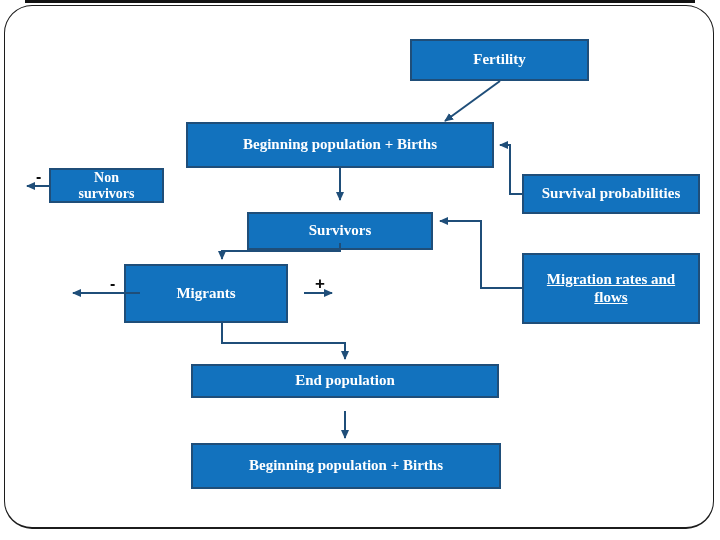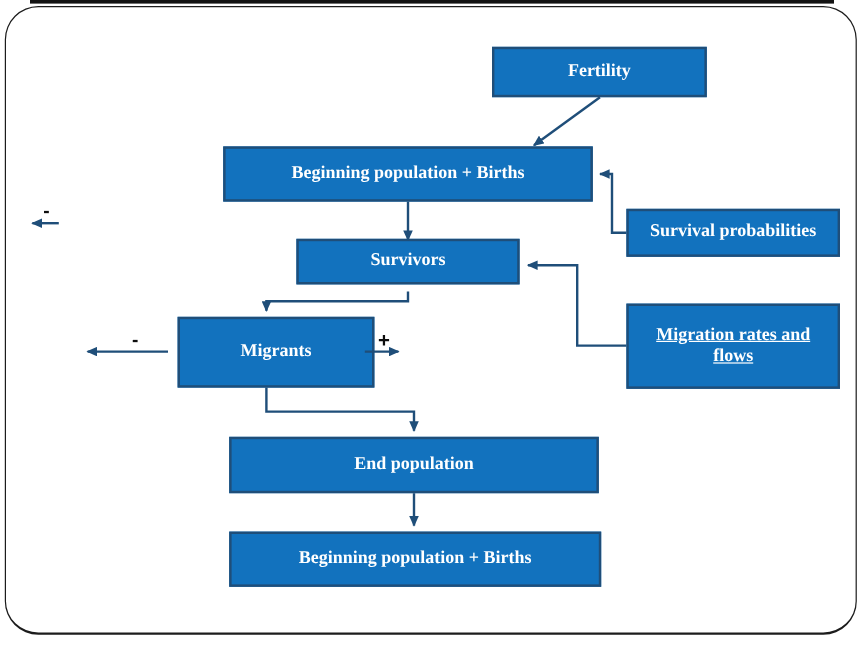--- a/index.html
+++ b/index.html
@@ -19,25 +19,25 @@
     position:absolute;box-sizing:border-box;
     background:#1272BE;border:2px solid #1F4E79;
     color:#ffffff;font:700 15px/1.15 "Liberation Serif",serif;
     display:flex;align-items:center;justify-content:center;text-align:center;
   }
   .n-fertility      {left:410px;top:39px; width:179px;height:42px;}
   .n-beg-top        {left:186px;top:122px;width:308px;height:46px;}
   .n-nonsurv        {left:49px; top:168px;width:115px;height:35px;font-size:14px;line-height:1.1;}
   .n-nonsurv span   {display:inline-block;width:72px;}
   .n-survprob       {left:522px;top:174px;width:178px;height:40px;text-align:center;}
-  .n-survivors      {left:247px;top:199px;width:186px;height:38px;}
-  .n-migrants       {left:148px;top:264px;width:164px;height:59px;}
+  .n-survivors      {left:247px;top:212px;width:186px;height:38px;}
+  .n-migrants       {left:124px;top:264px;width:164px;height:59px;}
   .n-migration      {left:522px;top:253px;width:178px;height:71px;text-decoration:underline;}
   .n-migration span {display:inline-block;width:150px;}
-  .n-endpop         {left:191px;top:364px;width:308px;height:47px;}
+  .n-endpop         {left:191px;top:364px;width:308px;height:34px;}
   .n-beg-bot        {left:191px;top:443px;width:310px;height:46px;}
   .wires{position:absolute;left:0;top:0;width:720px;height:540px;pointer-events:none;}
   .sign{
     position:absolute;color:#0d0d0d;
     font:700 16px/1 "Liberation Sans",sans-serif;
   }
   .s-nonsurv {left:36px; top:169px;}
   .s-migminus{left:110px;top:276px;}
   .s-migplus {left:315px;top:275px;font-size:17px;}
 </style>
@@ -50,20 +50,23 @@
   <div class="frame"></div>
 
   <div class="node n-fertility">
     <span>Fertility</span>
   </div>
 
   <div class="node n-beg-top">
     <span>Beginning population + Births</span>
   </div>
 
+  <div class="node n-nonsurv">
+    <span>Non survivors</span>
+  </div>
 
   <div class="node n-survprob">
     <span>Survival probabilities</span>
   </div>
 
   <div class="node n-survivors">
     <span>Survivors</span>
   </div>
 
   <div class="node n-migrants">

